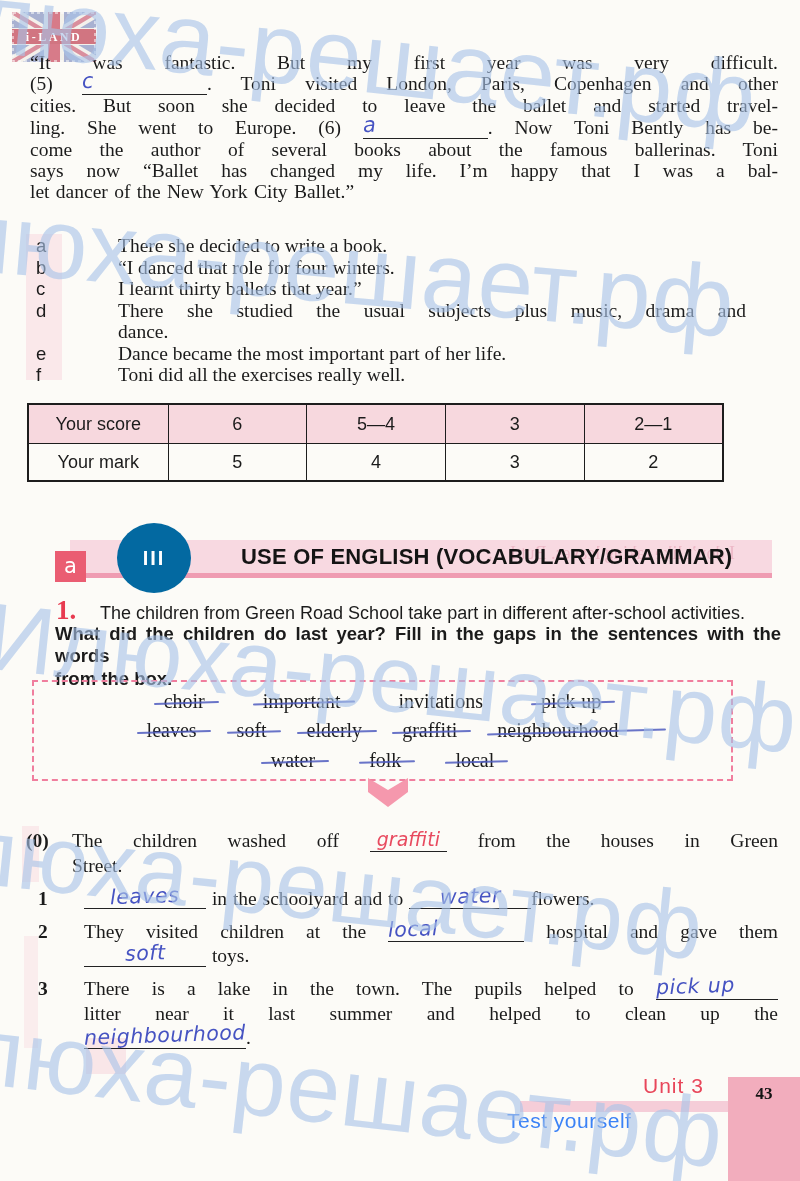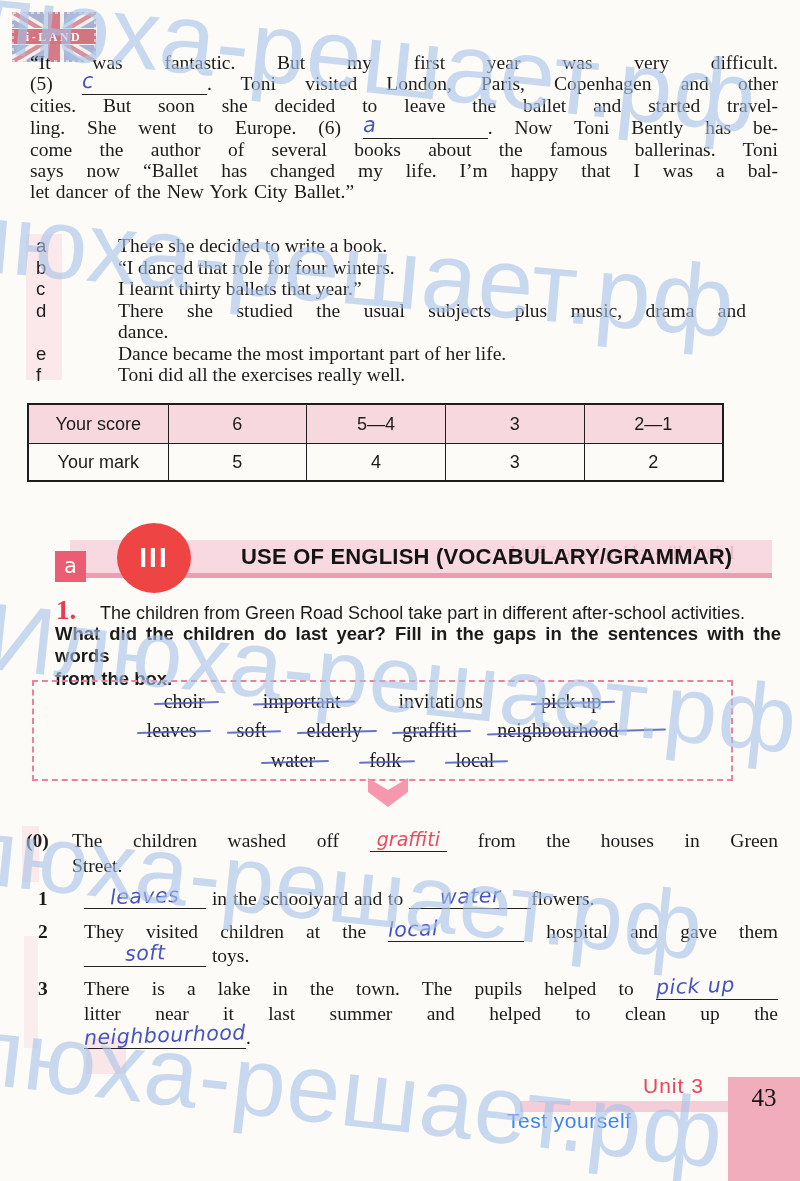--- a/index.html
+++ b/index.html
@@ -62,23 +62,23 @@
 
   
   .hdr-band{position:absolute;left:70px;top:540px;width:702px;height:33px;
             background:#f8d9e1;z-index:1;}
   .hdr-accent{position:absolute;left:70px;top:573px;width:702px;height:5px;
               background:#ef9cb2;z-index:1;}
   .hdr-square{position:absolute;left:55px;top:551px;width:31px;height:31px;background:#ea5d72;
               z-index:4;color:#fff;font-family:"DejaVu Sans",sans-serif;font-size:21px;
               text-align:center;line-height:30px;}
   .hdr-circle{position:absolute;left:117px;top:523px;width:74px;height:70px;border-radius:50%;
-              background:#ef4444;z-index:4;display:flex;align-items:center;justify-content:center;
+              background:#0369a1;z-index:4;display:flex;align-items:center;justify-content:center;
               color:#fff;font-family:"Liberation Sans",sans-serif;font-weight:700;
-              font-size:28px;letter-spacing:2px;}
+              font-size:20px;letter-spacing:2px;}
   .hdr-title{position:absolute;left:241px;top:540px;height:33px;line-height:33px;z-index:4;
              font-family:"Liberation Sans",sans-serif;font-weight:700;font-size:22px;
              letter-spacing:.2px;color:#141414;white-space:nowrap;}
 
   
   .ex-num{position:absolute;left:56px;top:595px;font-size:27px;font-weight:700;
           color:#e83b50;z-index:10;}
   .ex-intro{position:absolute;left:100px;top:603px;width:680px;z-index:10;
             font-family:"Liberation Sans",sans-serif;font-size:18px;}
   .ex-task{position:absolute;left:55px;top:623px;width:726px;z-index:10;
@@ -117,21 +117,21 @@
 
   
   .f-unit{position:absolute;left:643px;top:1074px;z-index:10;color:#e8465a;
           font-family:"Liberation Sans",sans-serif;font-size:21px;letter-spacing:1px;}
   .f-band{position:absolute;left:520px;top:1101px;width:208px;height:11px;
           background:#f5cdd8;z-index:3;}
   .f-test{position:absolute;left:507px;top:1109px;z-index:10;color:#3b82f6;
           font-family:"Liberation Sans",sans-serif;font-size:21px;letter-spacing:.5px;}
   .f-box{position:absolute;left:728px;top:1077px;width:72px;height:104px;
          background:#f2adbd;z-index:3;}
-  .f-page{width:100%;text-align:center;margin-top:7px;font-weight:400;font-size:25px;
+  .f-page{width:100%;text-align:center;margin-top:7px;font-weight:700;font-size:17px;
           font-family:"Liberation Serif",serif;color:#141414;}
 </style>
 </head>
 <body>
 
 <div class="page">
 
   <div class="strip strip1"></div>
   <div class="strip strip2"></div>
   <div class="strip strip3"></div>

